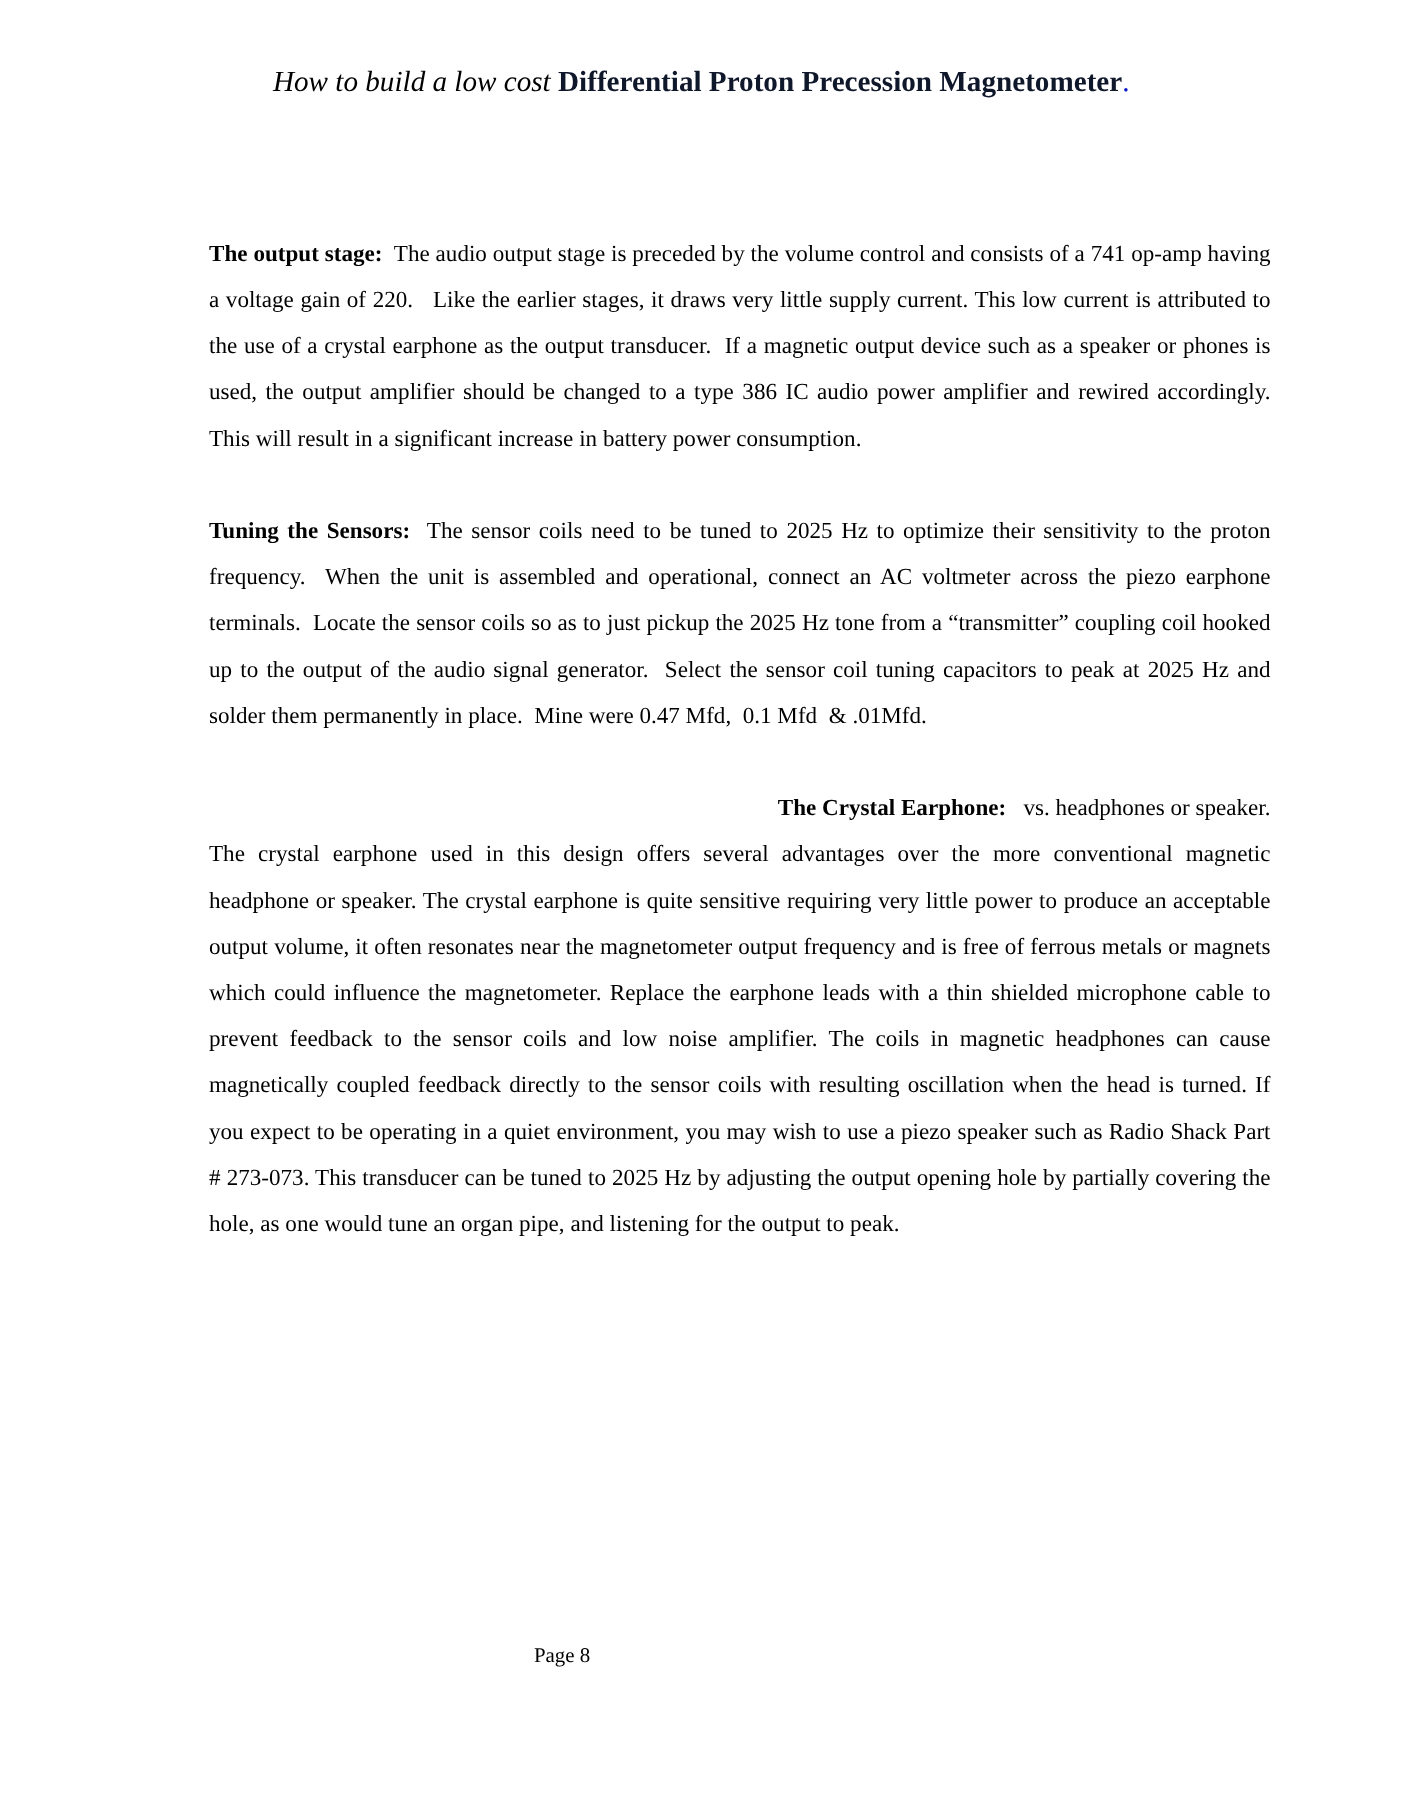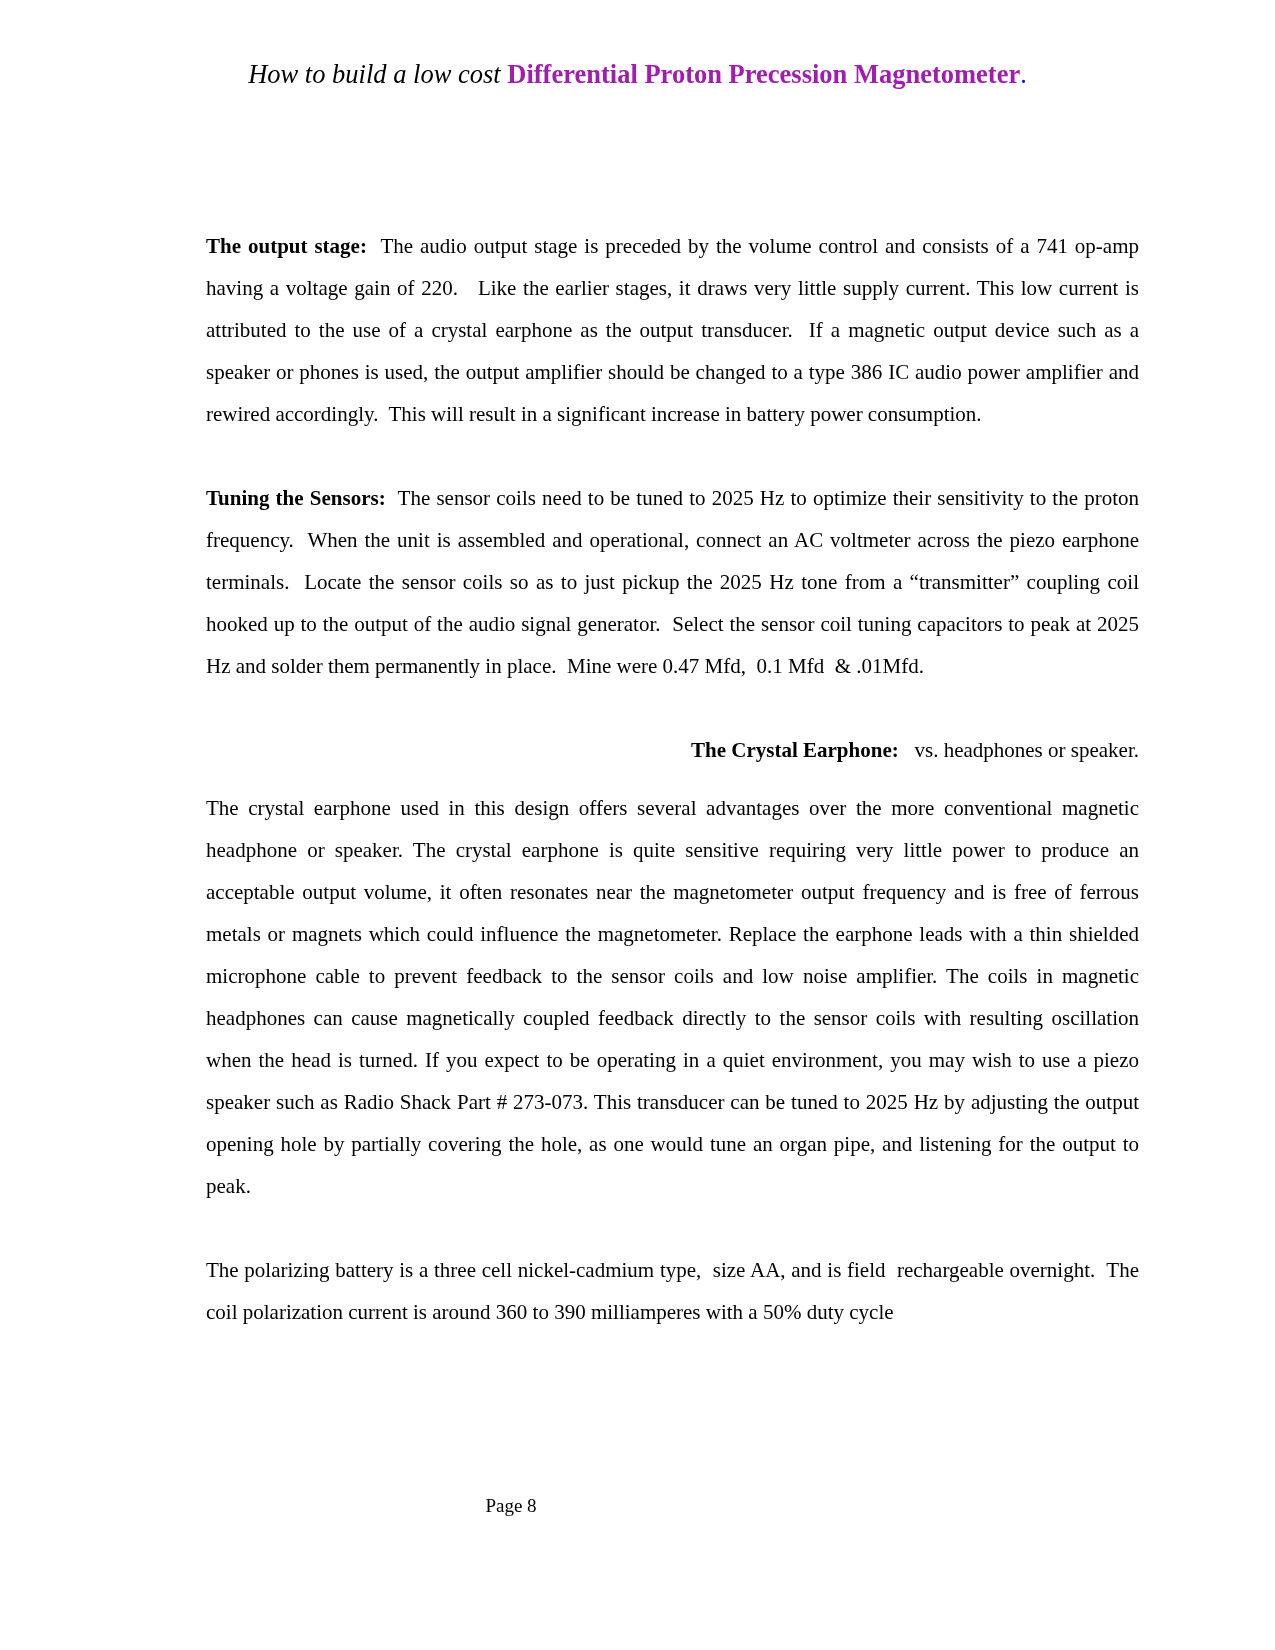--- a/index.html
+++ b/index.html
@@ -15,34 +15,34 @@
       position: absolute;
       top: 58px;
       left: 0;
       width: 1275px;
       text-align: center;
       font-size: 26.5px;
       line-height: 32px;
       white-space: nowrap;
     }
     .page-header .lead { font-style: italic; }
-    .page-header .title { font-weight: bold; color: #a21caf; }
+    .page-header .title { font-weight: bold; color: #0f172a; }
     .page-header .dot { color: #0a14c8; }
 
     .content {
       position: absolute;
       top: 209px;
       left: 190px;
       width: 965px;
       font-size: 21px;
       line-height: 42px;
       text-align: justify;
     }
     .para { margin: 0 0 28px 0; }
-    .para p { margin: 16px; }
+    .para p { margin: 0; }
     .heading { font-weight: bold; }
     .gap-large { margin-bottom: 42px; }
 
     .page-footer {
       position: absolute;
       top: 1494px;
       left: 0;
       width: 1022px;
       text-align: center;
       font-size: 19px;
@@ -65,18 +65,17 @@
   <div class="para gap-large">
     <p><span class="heading">Tuning the Sensors:</span><span style="white-space: pre-wrap;">  The sensor coils need to be tuned to 2025 Hz to optimize their sensitivity to the proton frequency.  When the unit is assembled and operational, connect an AC voltmeter across the piezo earphone terminals.  Locate the sensor coils so as to just pickup the 2025 Hz tone from a “transmitter” coupling coil hooked up to the output of the audio signal generator.  Select the sensor coil tuning capacitors to peak at 2025 Hz and solder them permanently in place.  Mine were 0.47 Mfd,  0.1 Mfd  &amp; .01Mfd.</span></p>
   </div>
 
   <div class="para gap-large">
     <p style="text-align:right;"><span class="heading">The Crystal Earphone:</span><span style="white-space: pre-wrap;">   vs. headphones or speaker.</span></p>
     <p>The crystal earphone used in this design offers several advantages over the more conventional magnetic headphone or speaker.  The crystal earphone is quite sensitive requiring very little power to produce an acceptable output volume, it often resonates near the magnetometer output frequency and is free of ferrous metals or magnets which could influence the magnetometer. Replace the earphone leads with a thin shielded microphone cable to prevent feedback to the sensor coils and low noise amplifier.  The coils in magnetic headphones can cause magnetically coupled feedback directly to the sensor coils with resulting oscillation when the head is turned. If you expect to be operating in a quiet environment, you may wish to use a piezo speaker such as Radio Shack Part # 273-073.  This transducer can be tuned to 2025 Hz by adjusting the output opening hole by partially covering the hole, as one would tune an organ pipe, and listening for the output to peak.</p>
   </div>
 
   <div class="para">
-    <p style="white-space: pre-wrap;">The polarizing battery is a three cell nickel-cadmium type,  size AA, and is field  rechargeable overnight.  The coil polarization current is around 360 to 390 milliamperes with a 50% duty cycle</p>
   </div>
 
 </div>
 
 <div class="page-footer">Page 8</div>
 
 </body></html>

